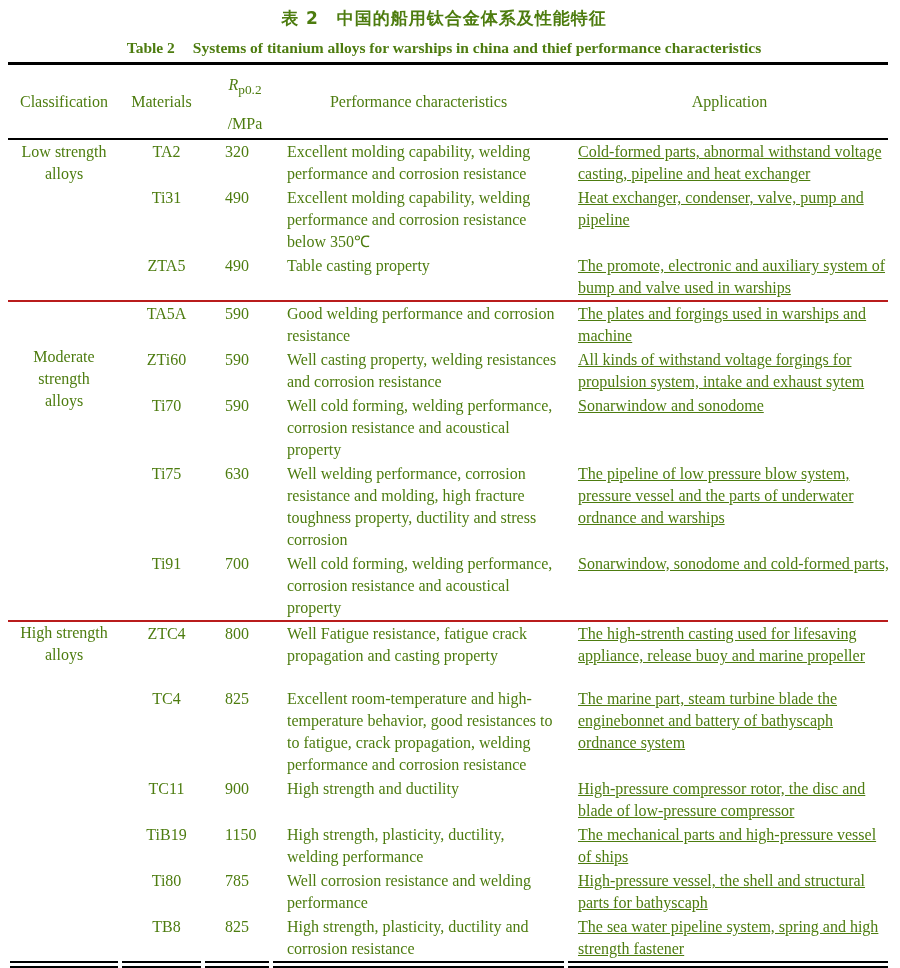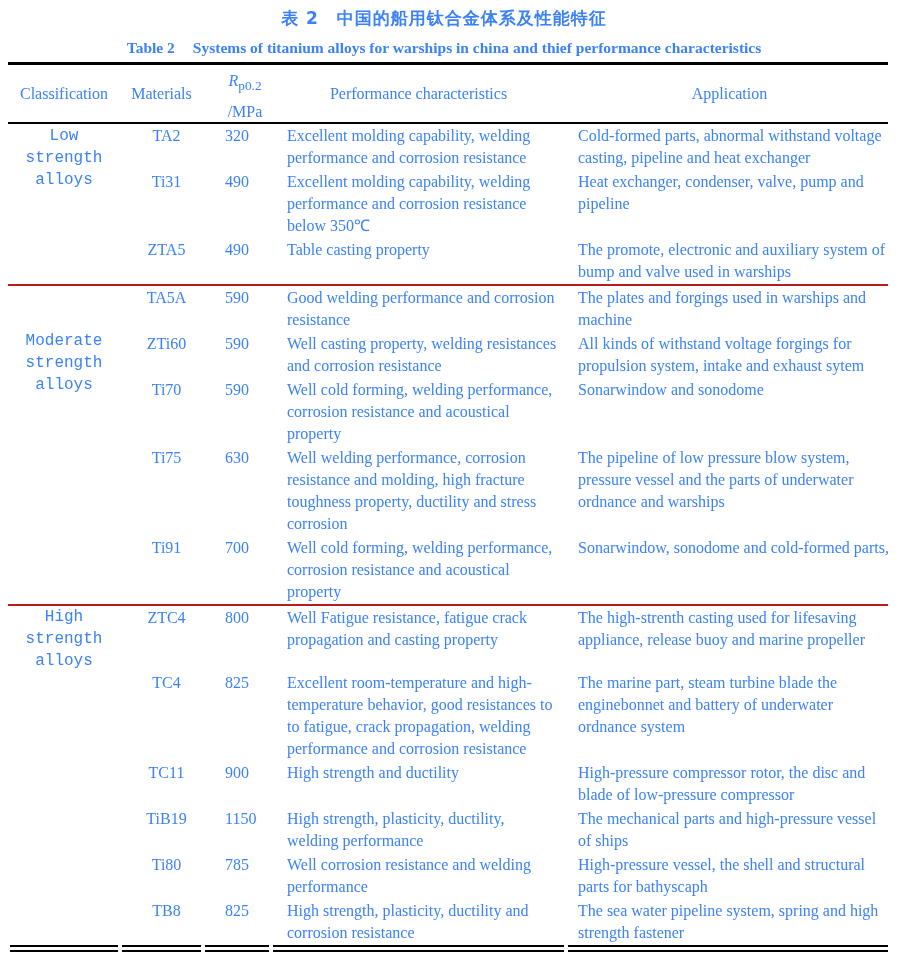--- a/index.html
+++ b/index.html
@@ -1,21 +1,21 @@
 <!DOCTYPE html>
 <html><head>
 <meta charset="utf-8">
 <style>
   html, body { margin: 0; padding: 0; background: #ffffff; }
   .page {
     position: relative;
     width: 888px;
     height: 968px;
     background: #ffffff;
-    color: #3b82f6;
+    color: #4d7c0f;
     font-family: "Liberation Serif", serif;
     overflow: hidden;
   }
   .title-zh {
     padding-top: 6px;
     text-align: center;
     font-family: "DejaVu Sans", sans-serif;
     font-weight: bold;
     font-size: 17px;
     line-height: 24px;
@@ -44,31 +44,31 @@
   col.c4 { width: 295px; }
   col.c5 { width: 327px; }
   thead th {
     border-bottom: 2px solid #000;
     font-weight: normal;
     height: 56px;
     vertical-align: middle;
     text-align: center;
     padding: 0;
   }
-  th.h-rp .rp-line { display: block; line-height: 20px; margin-top: 6px; }
+  th.h-rp .rp-line { display: block; line-height: 28px; margin-top: 6px; }
   th.h-rp { padding-left: 16px; }
   tbody td { vertical-align: top; padding: 1px 0; }
   tr.sec-start > td { border-top: 2px solid #b91c1c; }
-  td.c-class { text-align: center; white-space: pre-line; font-family: Liberation Mono, monospace; }
+  td.c-class { text-align: center; white-space: pre-line; }
   td.cls-2 { padding-top: 44px; }
   td.cls-3 { padding-top: 0; }
   td.c-mat { text-align: center; padding-left: 10px; }
   td.c-rp  { padding-left: 22px; }
   td.c-perf { padding-left: 16px; padding-right: 8px; }
-  td.c-app  { padding-left: 12px; padding-right: 2px; }
+  td.c-app  { padding-left: 12px; padding-right: 2px; text-decoration: underline; }
   tr.pad-bot > td.c-perf, tr.pad-bot > td.c-app,
   tr.pad-bot > td.c-mat, tr.pad-bot > td.c-rp { padding-bottom: 20px; }
   tr.rule-row td { padding: 0; border: none; }
   .dbl {
     height: 3px;
     border-top: 2px solid #000;
     border-bottom: 2px solid #000;
     margin: 0 2px;
   }
 </style>
@@ -165,21 +165,21 @@
 alloys</td>
         <td class="c-mat">ZTC4</td>
         <td class="c-rp">800</td>
         <td class="c-perf">Well Fatigue resistance, fatigue crack propagation and casting property</td>
         <td class="c-app">The high-strenth casting used for lifesaving appliance, release buoy and marine propeller</td>
       </tr>
       <tr>
         <td class="c-mat">TC4</td>
         <td class="c-rp">825</td>
         <td class="c-perf">Excellent room-temperature and high-temperature behavior, good resistances to to fatigue, crack propagation, welding performance and corrosion resistance</td>
-        <td class="c-app">The marine part, steam turbine blade the enginebonnet and battery of underwater ordnance system</td>
+        <td class="c-app">The marine part, steam turbine blade the enginebonnet and battery of bathyscaph ordnance system</td>
       </tr>
       <tr>
         <td class="c-mat">TC11</td>
         <td class="c-rp">900</td>
         <td class="c-perf">High strength and ductility</td>
         <td class="c-app">High-pressure compressor rotor, the disc and blade of low-pressure compressor</td>
       </tr>
       <tr>
         <td class="c-mat">TiB19</td>
         <td class="c-rp">1150</td>

